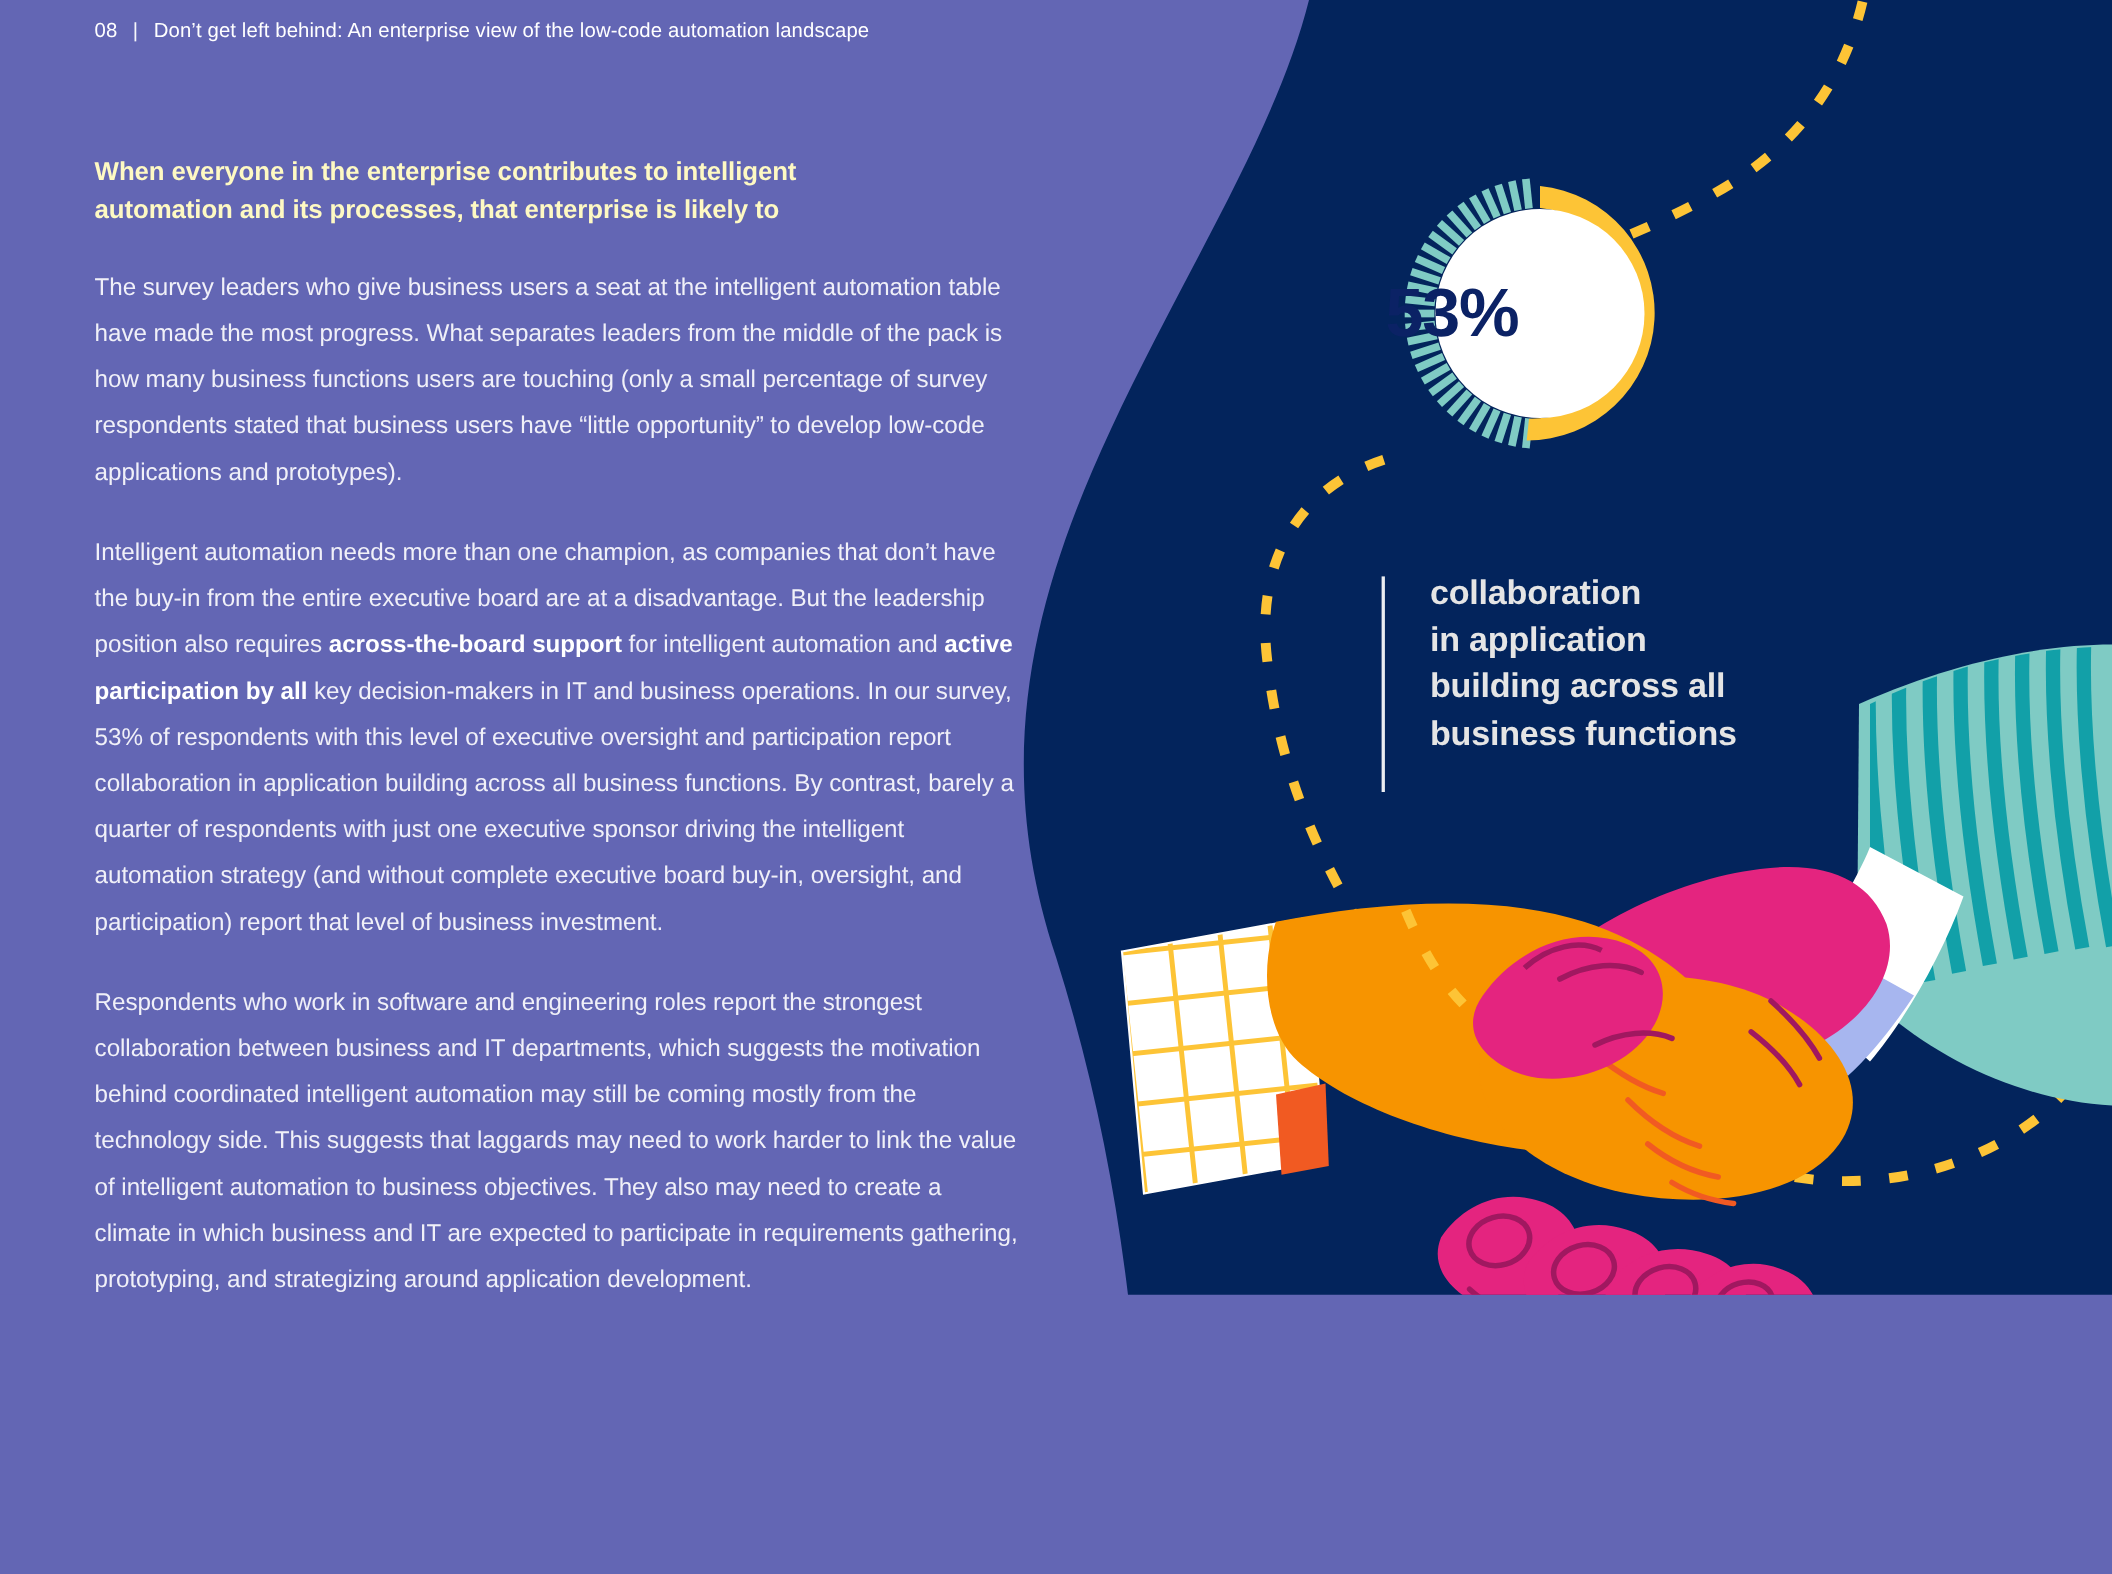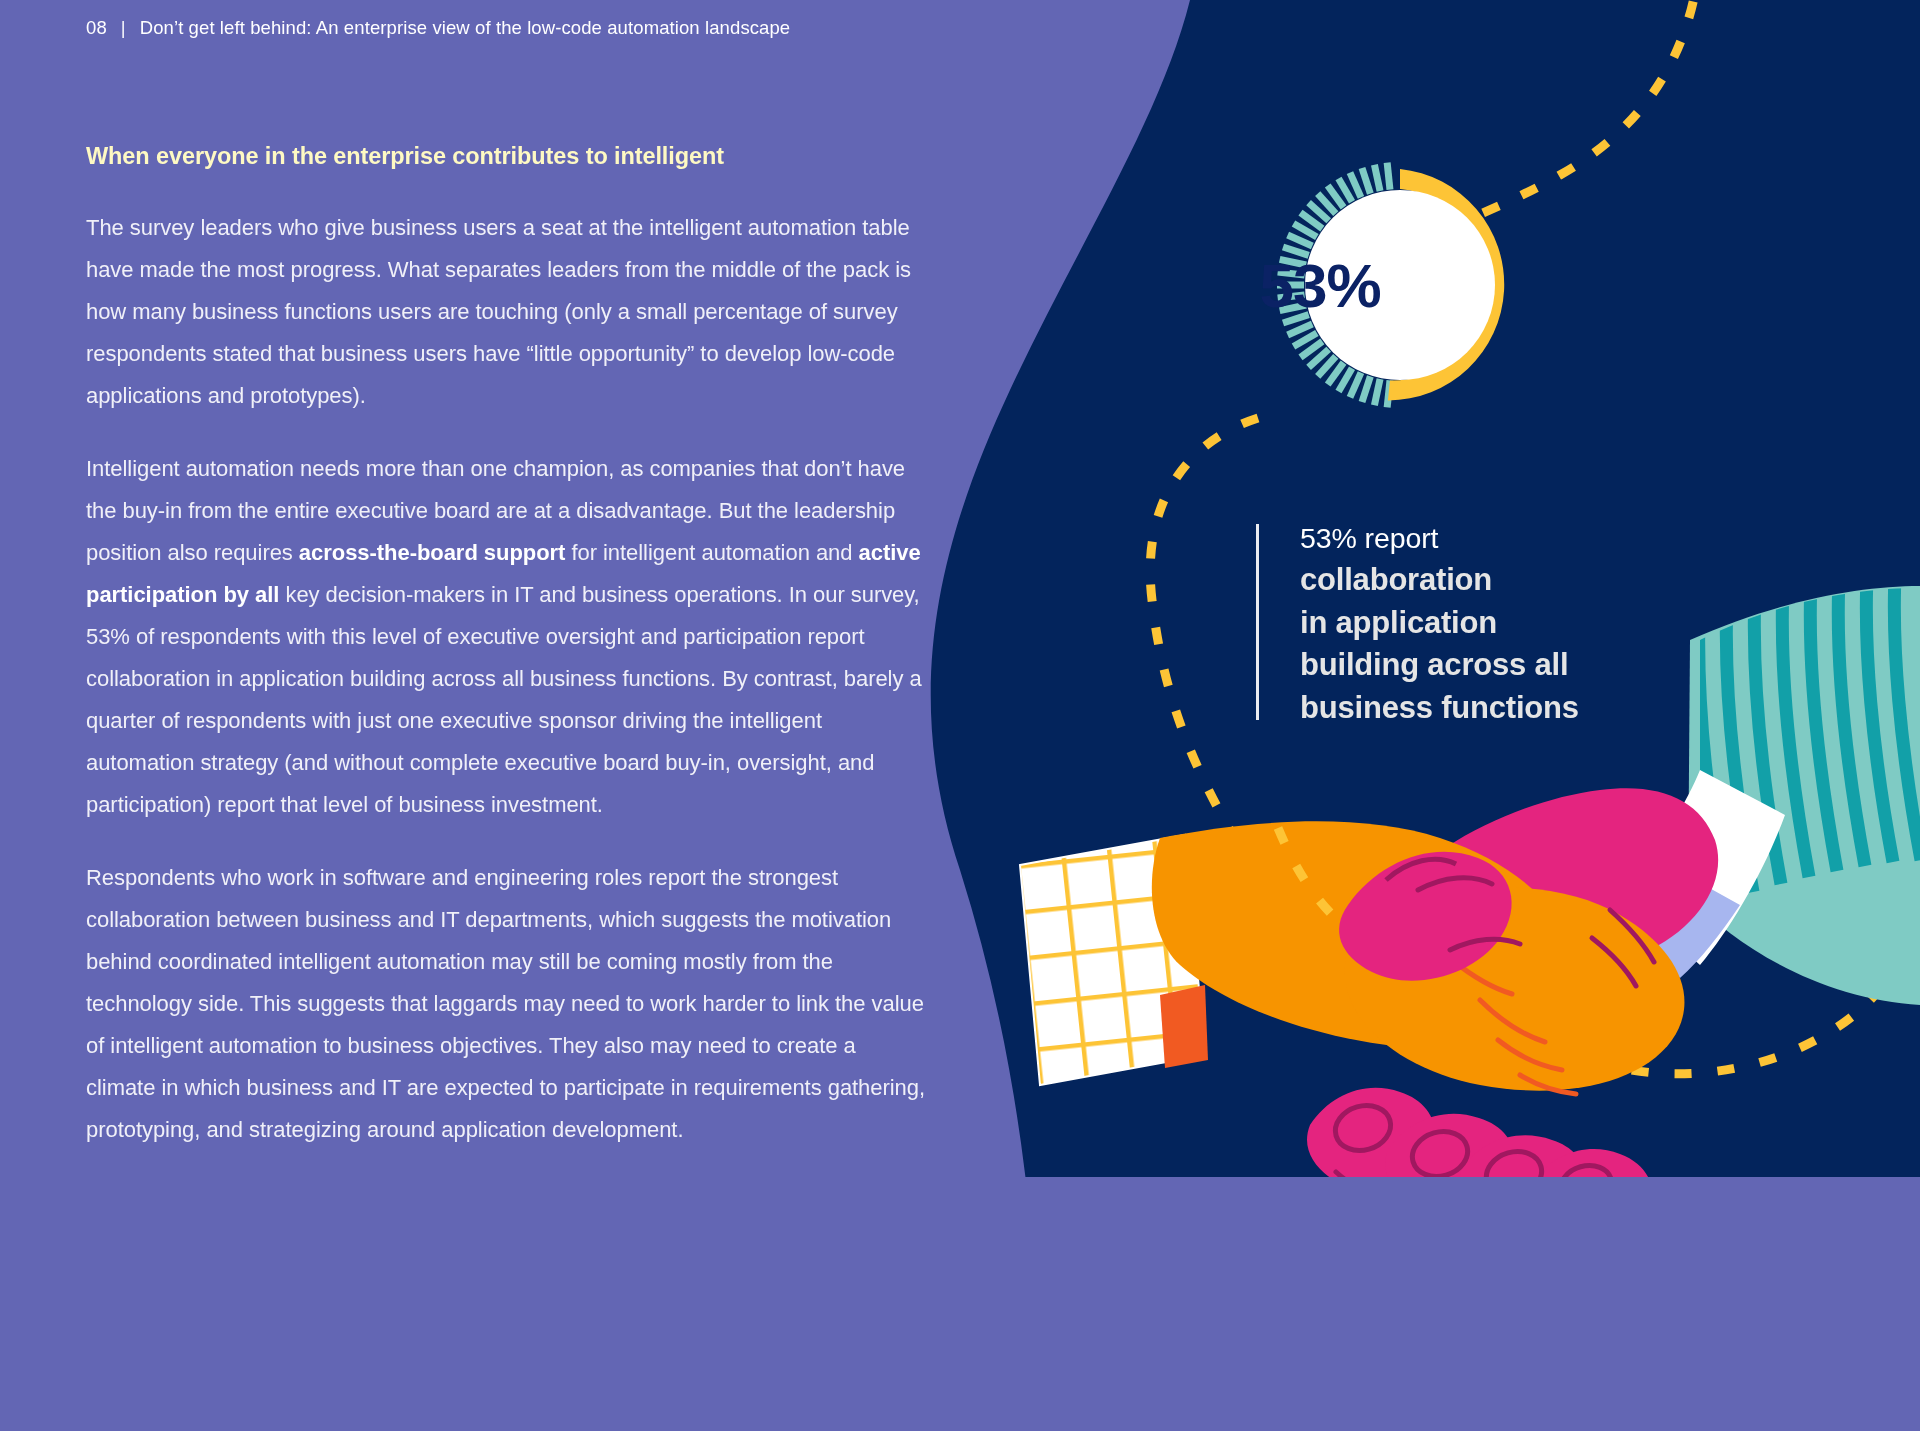--- a/index.html
+++ b/index.html
@@ -326,20 +326,21 @@
   </svg>
 
   <div class="header">
     <span class="pagenum">08</span><span class="sep">|</span><span>Don’t get left behind: An enterprise view of the low-code automation landscape</span>
   </div>
 
   <div class="col-left">
 
     <div class="lede">
       <span class="ln">When everyone in the enterprise contributes to intelligent</span>
+      <span class="ln">automation and its processes, that enterprise is likely to</span>
     </div>
 
     <p class="body">
       <span>The survey leaders who give business users a seat at the intelligent automation table have made the most progress. What separates leaders from the middle of the pack is how many business functions users are touching (only a small percentage of survey respondents stated that business users have “little opportunity” to develop low-code applications and prototypes).</span>
     </p>
 
     <p class="body">
       <span>Intelligent automation needs more than one champion, as companies that don’t have the buy-in from the entire executive board are at a disadvantage. But the leadership position also requires </span><b>across-the-board support</b><span> for intelligent automation and </span><b>active participation by all</b><span> key decision-makers in IT and business operations. In our survey, 53% of respondents with this level of executive oversight and participation report collaboration in application building across all business functions. By contrast, barely a quarter of respondents with just one executive sponsor driving the intelligent automation strategy (and without complete executive board buy-in, oversight, and participation) report that level of business investment.</span>
     </p>
 
@@ -348,21 +349,20 @@
     </p>
   </div>
 
   <div style="position:absolute;left:1320px;top:285px;transform:translate(-50%,-50%);
               font-size:62px;font-weight:bold;color:#0b2265;letter-spacing:-1px;white-space:nowrap;">
     <span>53%</span>
   </div>
 
   <div class="callout">
     <div class="divider"></div>
-    <div class="lead">53% report</div>
     <div class="strong">
       <span>collaboration</span>
       <span>in application</span>
       <span>building across all</span>
       <span>business functions</span>
     </div>
   </div>
 
 </div>
 

